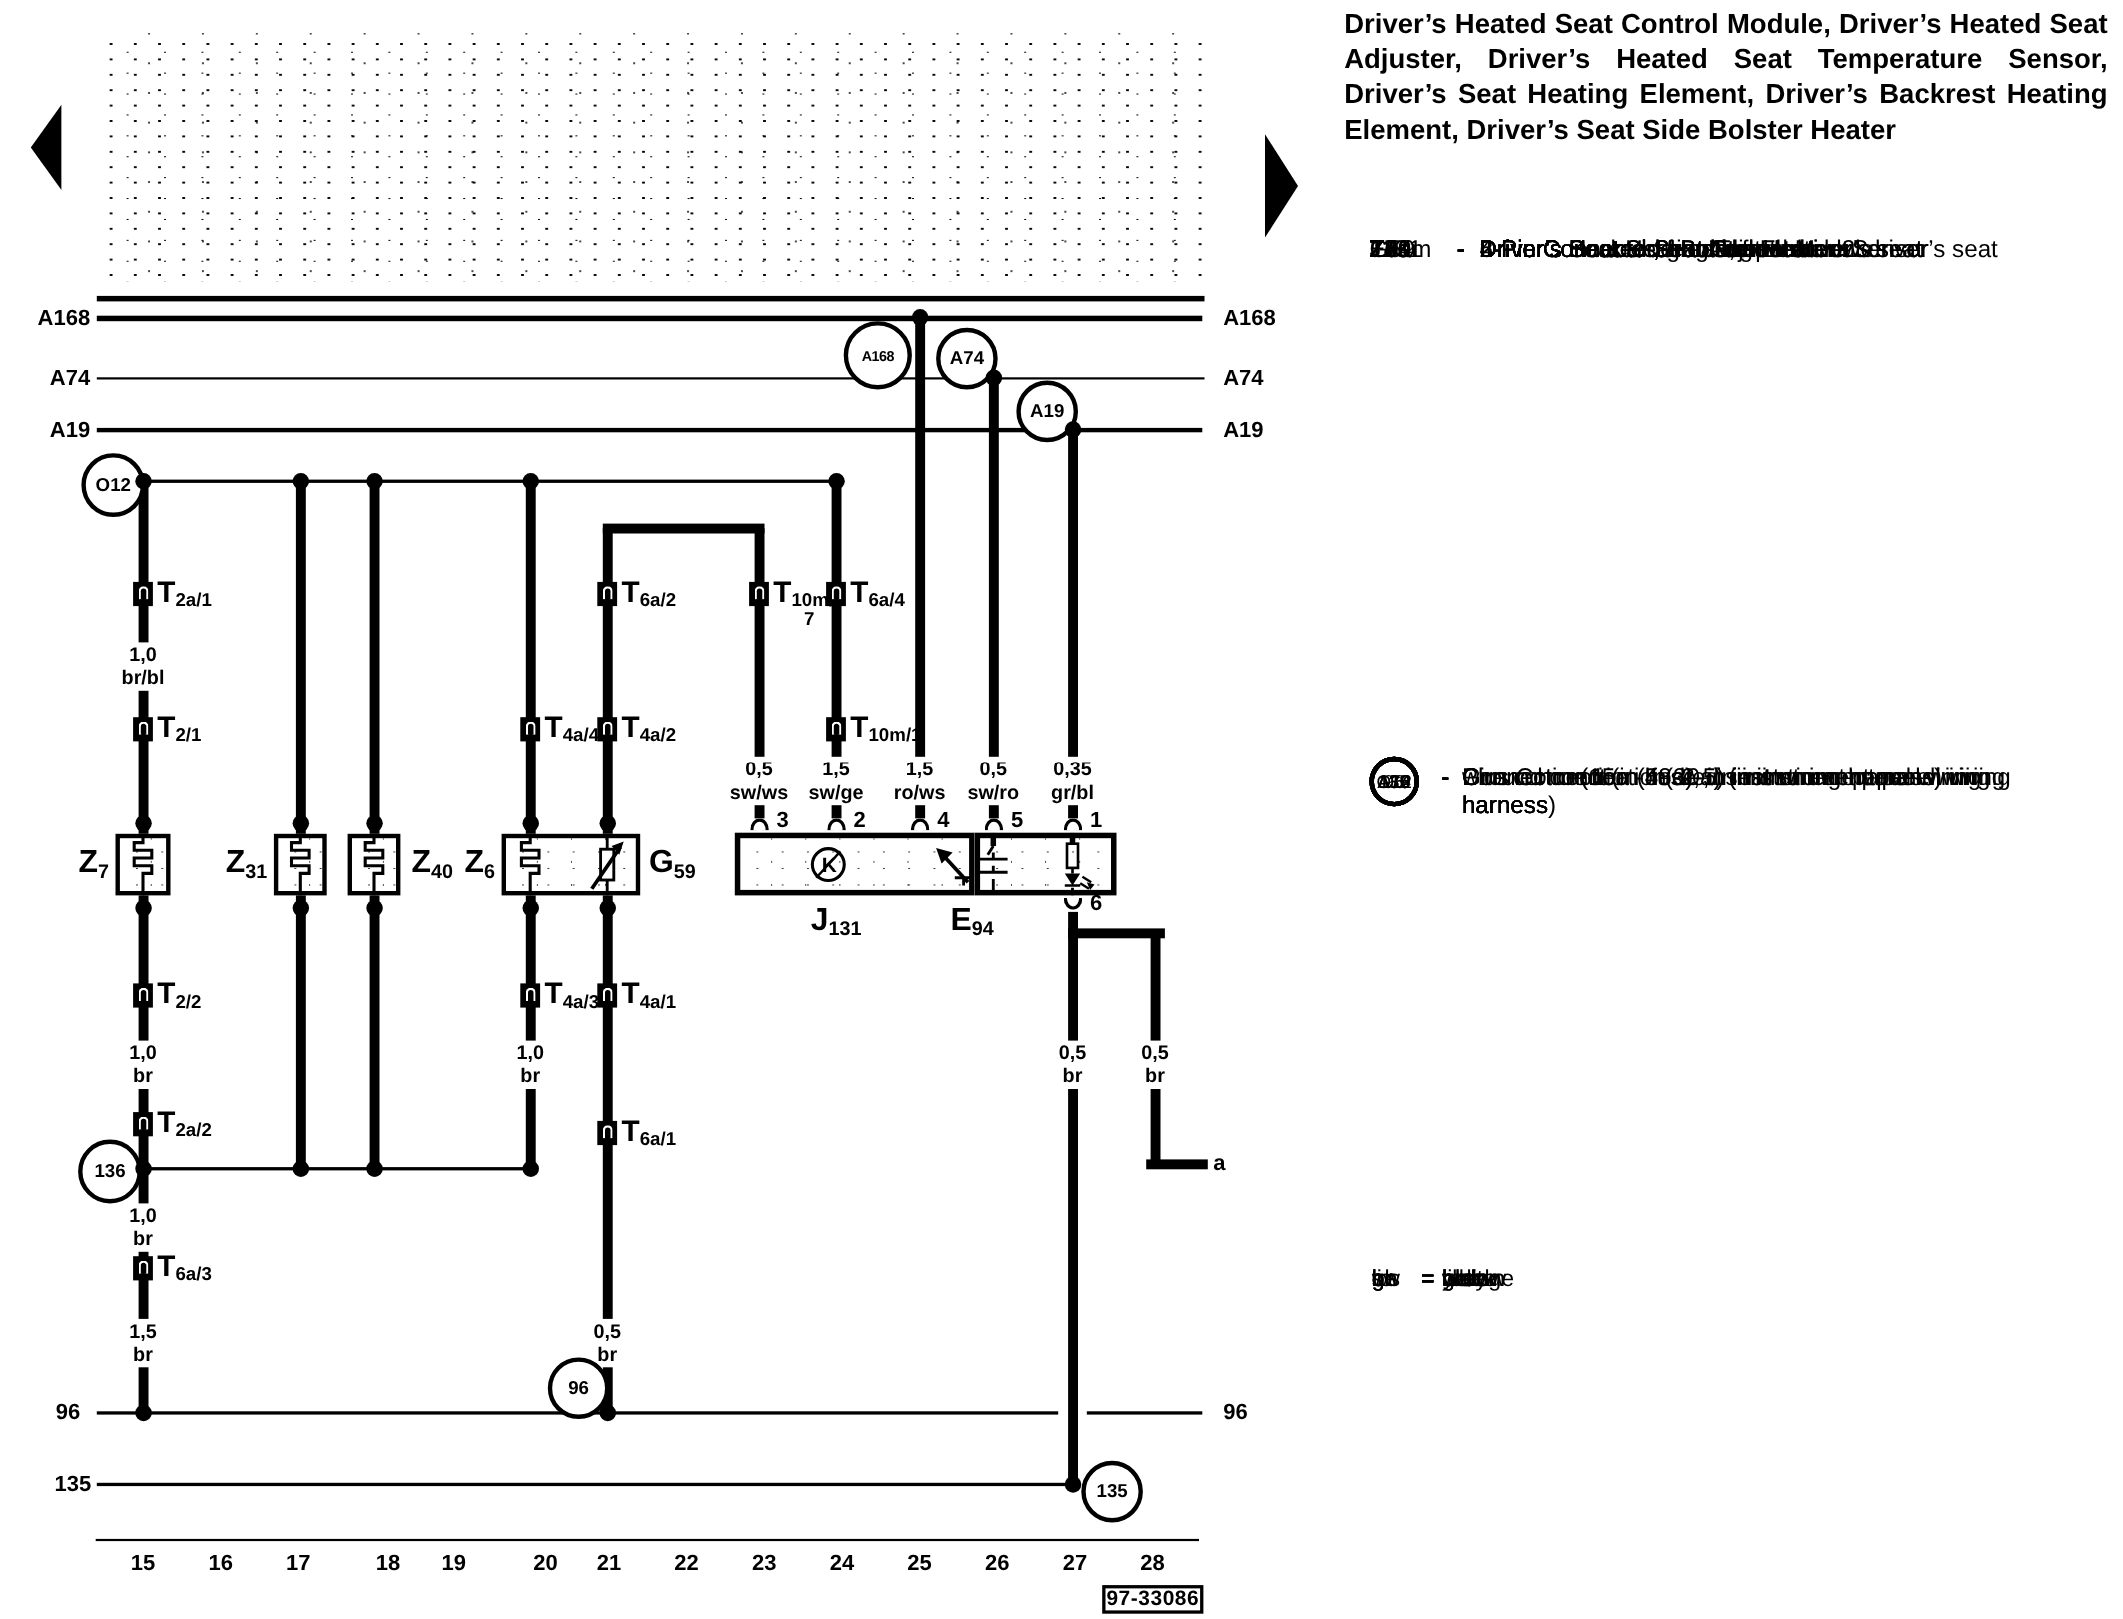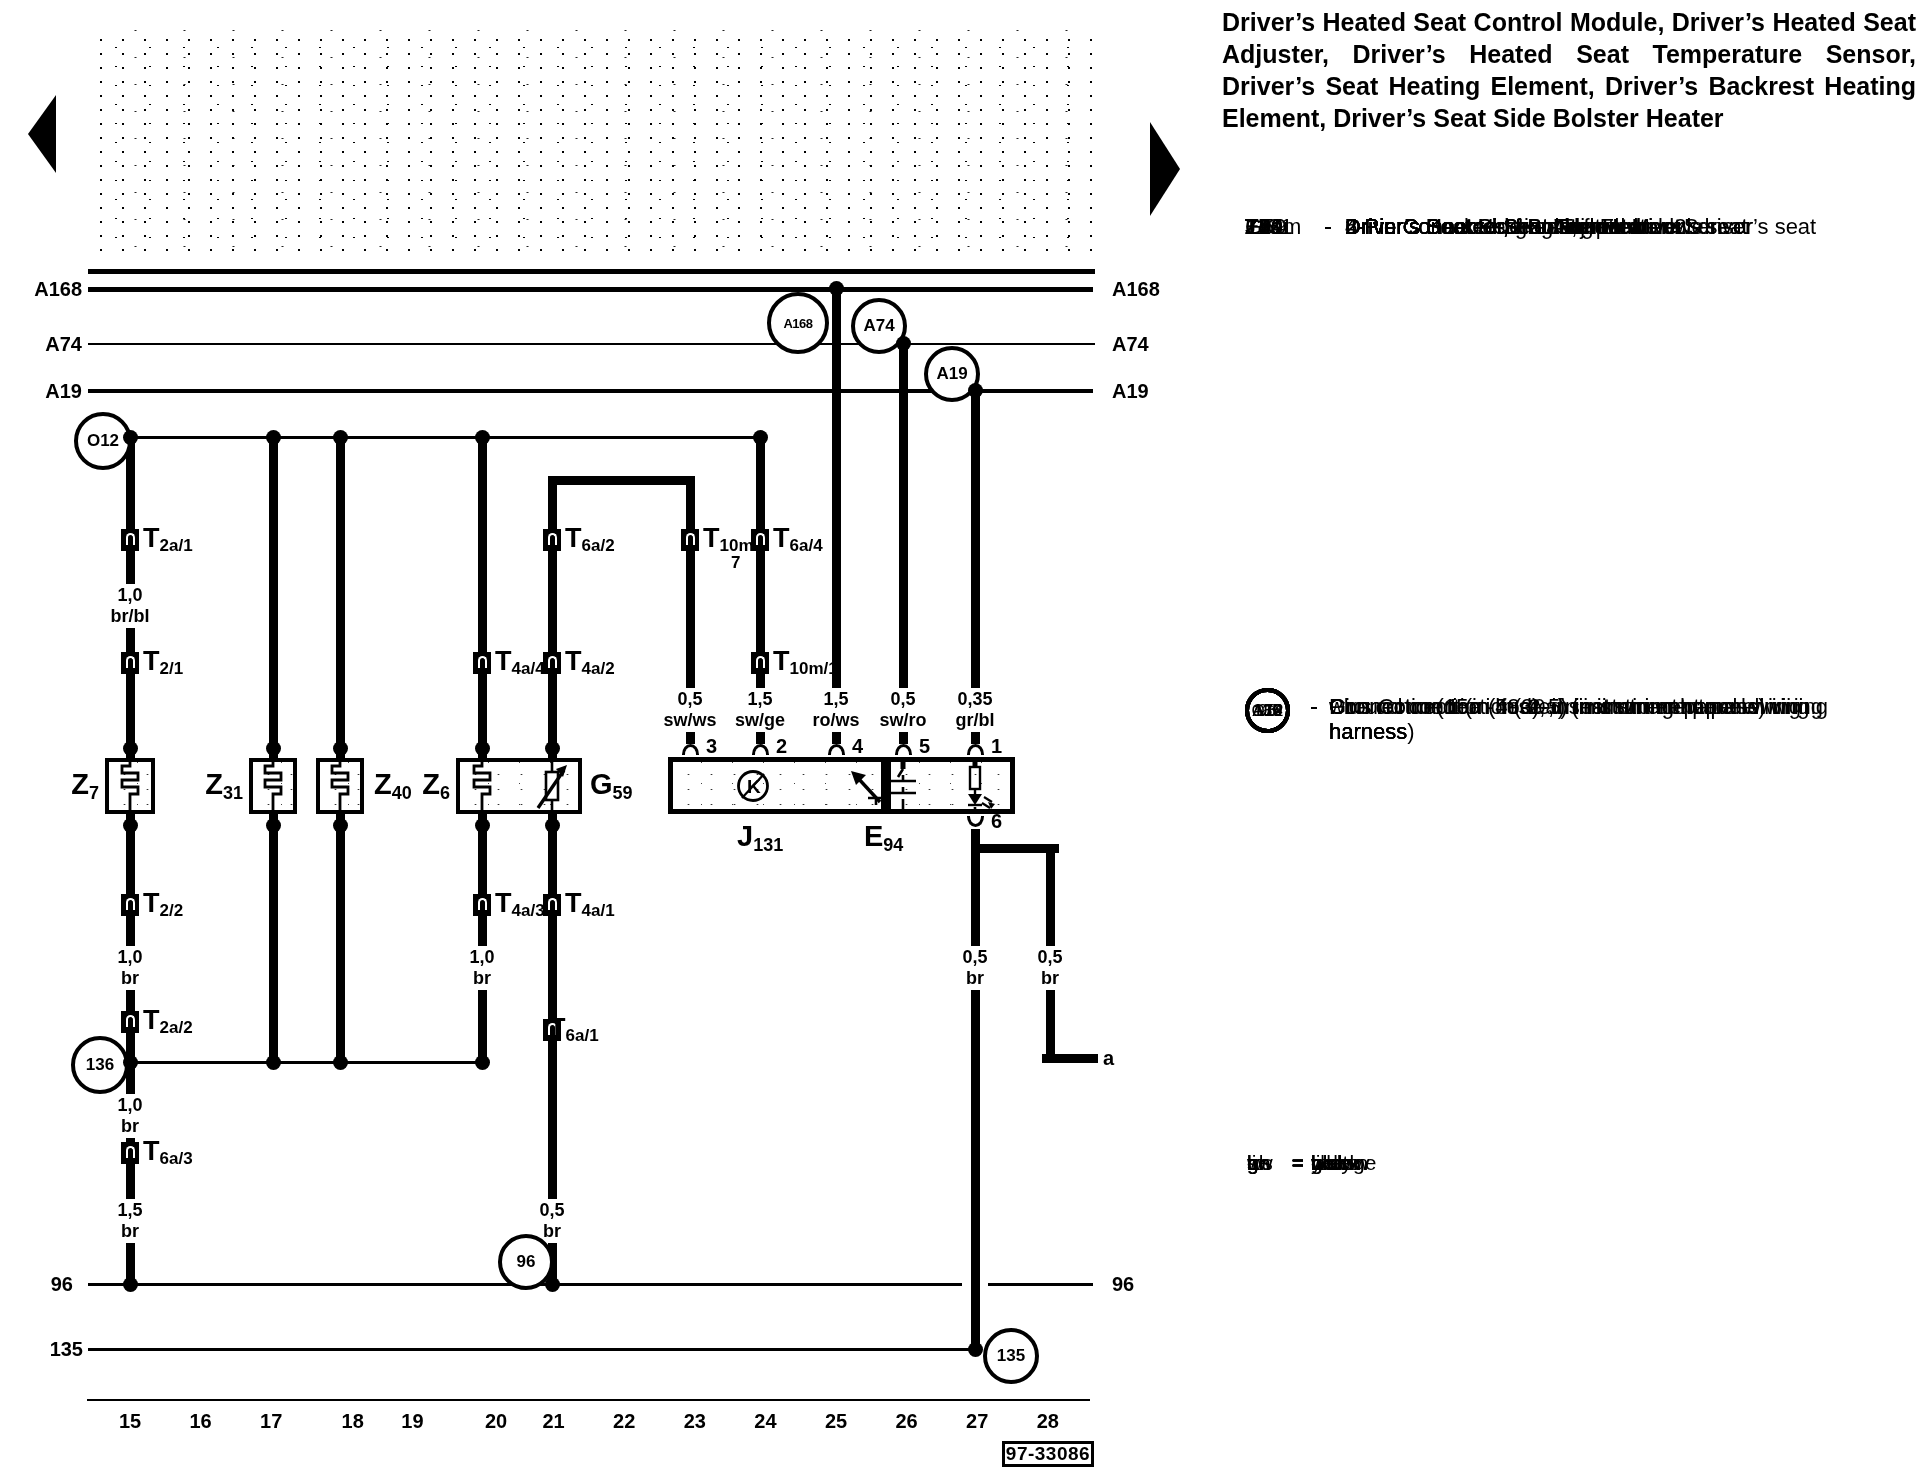--- a/index.html
+++ b/index.html
@@ -207,21 +207,21 @@
         <div class="conn-glyph"></div>
       </div>
       <div class="conn-label" style="left: 565px; top: 888px; position: absolute;"><span class="conn-main">T</span><span class="conn-sub">4a/1</span></div>
       <div class="conn-box" style="left: 121px; top: 1011px; position: absolute;">
         <div class="conn-glyph"></div>
       </div>
       <div class="conn-label" style="left: 143px; top: 1005px; position: absolute;"><span class="conn-main">T</span><span class="conn-sub">2a/2</span></div>
       <div class="conn-box" style="left: 543px; top: 1019px; position: absolute;">
         <div class="conn-glyph"></div>
       </div>
-      <div class="conn-label" style="left: 549px; top: 1013px; position: absolute;"><span class="conn-main">T</span><span class="conn-sub">6a/1</span></div>
+      <div class="conn-label" style="left: 565px; top: 1013px; position: absolute;"><span class="conn-main">T</span><span class="conn-sub">6a/1</span></div>
       <div class="conn-box" style="left: 121px; top: 1142px; position: absolute;">
         <div class="conn-glyph"></div>
       </div>
       <div class="conn-label" style="left: 143px; top: 1136px; position: absolute;"><span class="conn-main">T</span><span class="conn-sub">6a/3</span></div>
       <div class="wire-label" style="left: 130px; top: 584px; position: absolute;">
         <div>1,0</div>
         <div>br/bl</div>
       </div>
       <div class="wire-label" style="left: 130px; top: 946px; position: absolute;">
         <div>1,0</div>

